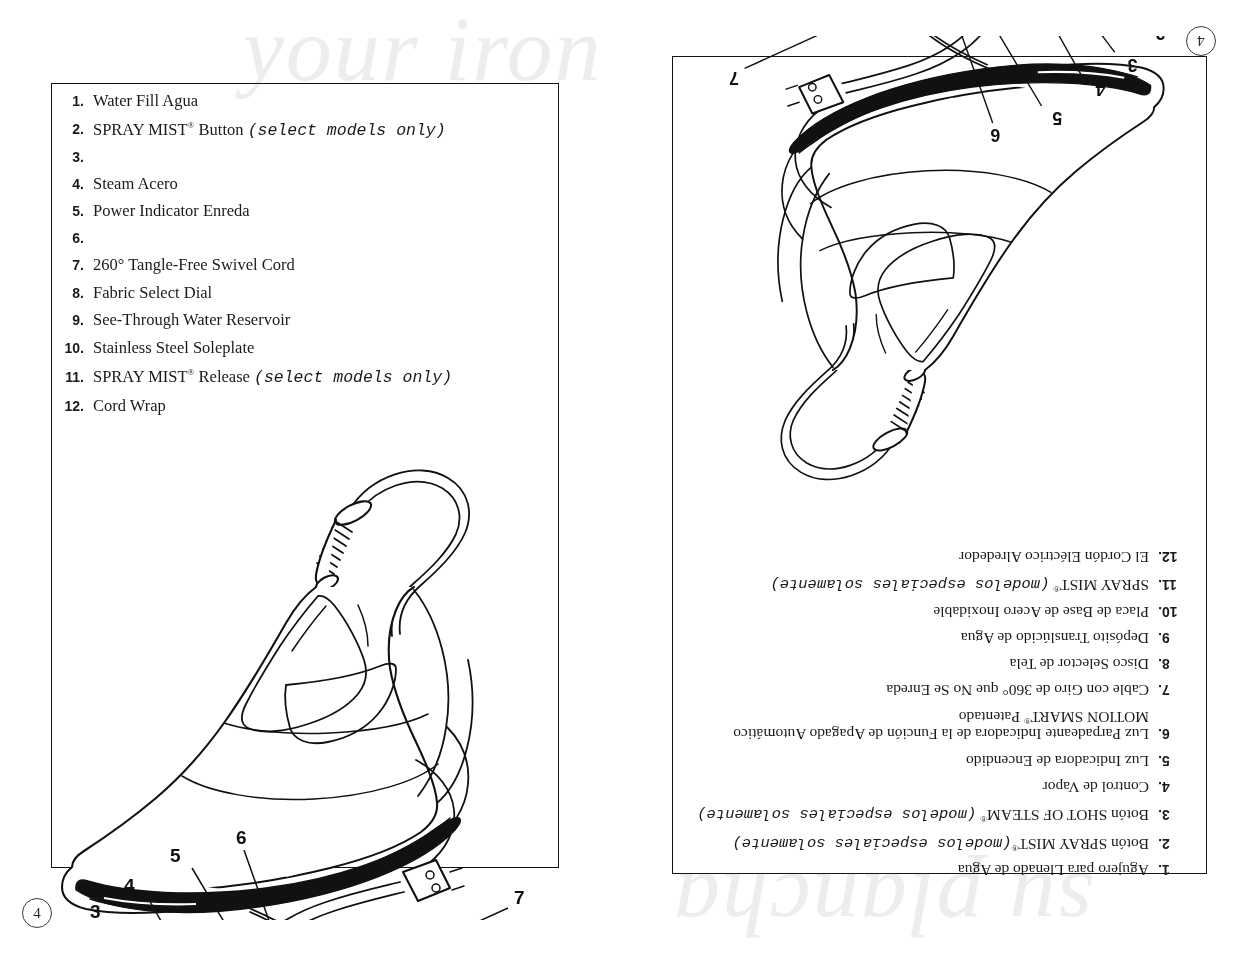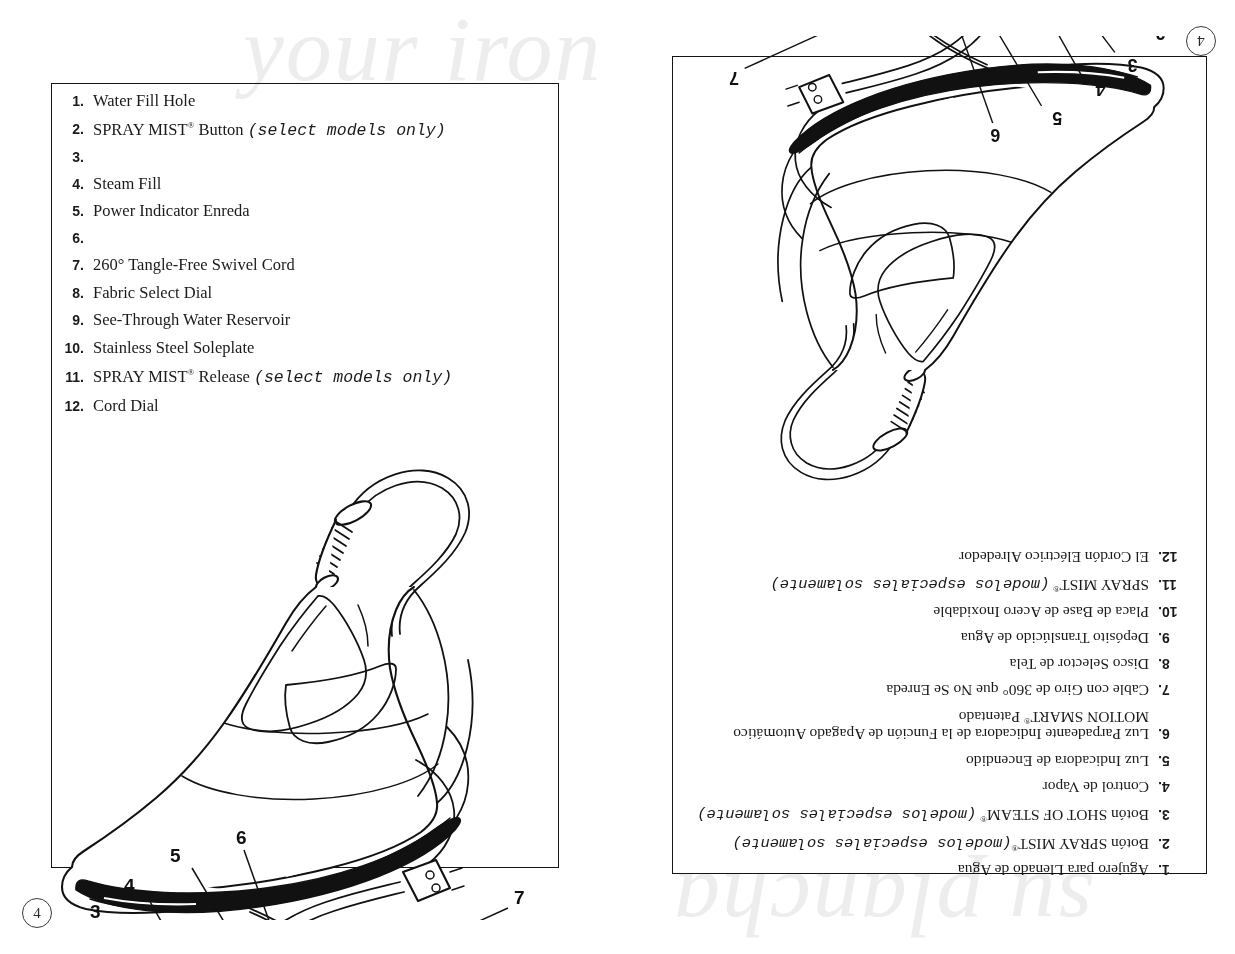--- a/index.html
+++ b/index.html
@@ -69,32 +69,32 @@
 
   <div class="frame" id="frame-left"></div>
   <div class="frame" id="frame-right"></div>
 
   <div class="page-num" id="page-num-left">4</div>
   <div class="page-num" id="page-num-right">4</div>
 
   <ul class="feature-list" id="list-en">
       <li class="feature-item">
         <span class="feature-num">1.</span>
-        <span class="feature-text">Water Fill Hole</span>
+        <span class="feature-text">Water Fill Agua</span>
       </li>
       <li class="feature-item">
         <span class="feature-num">2.</span>
         <span class="feature-text">SPRAY MIST<span class="sup">®</span> Button <span class="it">(select models only)</span></span>
       </li>
       <li class="feature-item">
         <span class="feature-num">3.</span>
       </li>
       <li class="feature-item">
         <span class="feature-num">4.</span>
-        <span class="feature-text">Steam Fill</span>
+        <span class="feature-text">Steam Acero</span>
       </li>
       <li class="feature-item">
         <span class="feature-num">5.</span>
         <span class="feature-text">Power Indicator Enreda</span>
       </li>
       <li class="feature-item">
         <span class="feature-num">6.</span>
       </li>
       <li class="feature-item">
         <span class="feature-num">7.</span>
@@ -111,21 +111,21 @@
       <li class="feature-item">
         <span class="feature-num">10.</span>
         <span class="feature-text">Stainless Steel Soleplate</span>
       </li>
       <li class="feature-item">
         <span class="feature-num">11.</span>
         <span class="feature-text">SPRAY MIST<span class="sup">®</span> Release <span class="it">(select models only)</span></span>
       </li>
       <li class="feature-item">
         <span class="feature-num">12.</span>
-        <span class="feature-text">Cord Dial</span>
+        <span class="feature-text">Cord Wrap</span>
       </li>
     </ul>
 
   <ul class="feature-list" id="list-es">
       <li class="feature-item">
         <span class="feature-num">1.</span>
         <span class="feature-text">Agujero para Llenado de Agua</span>
       </li>
       <li class="feature-item">
         <span class="feature-num">2.</span>

